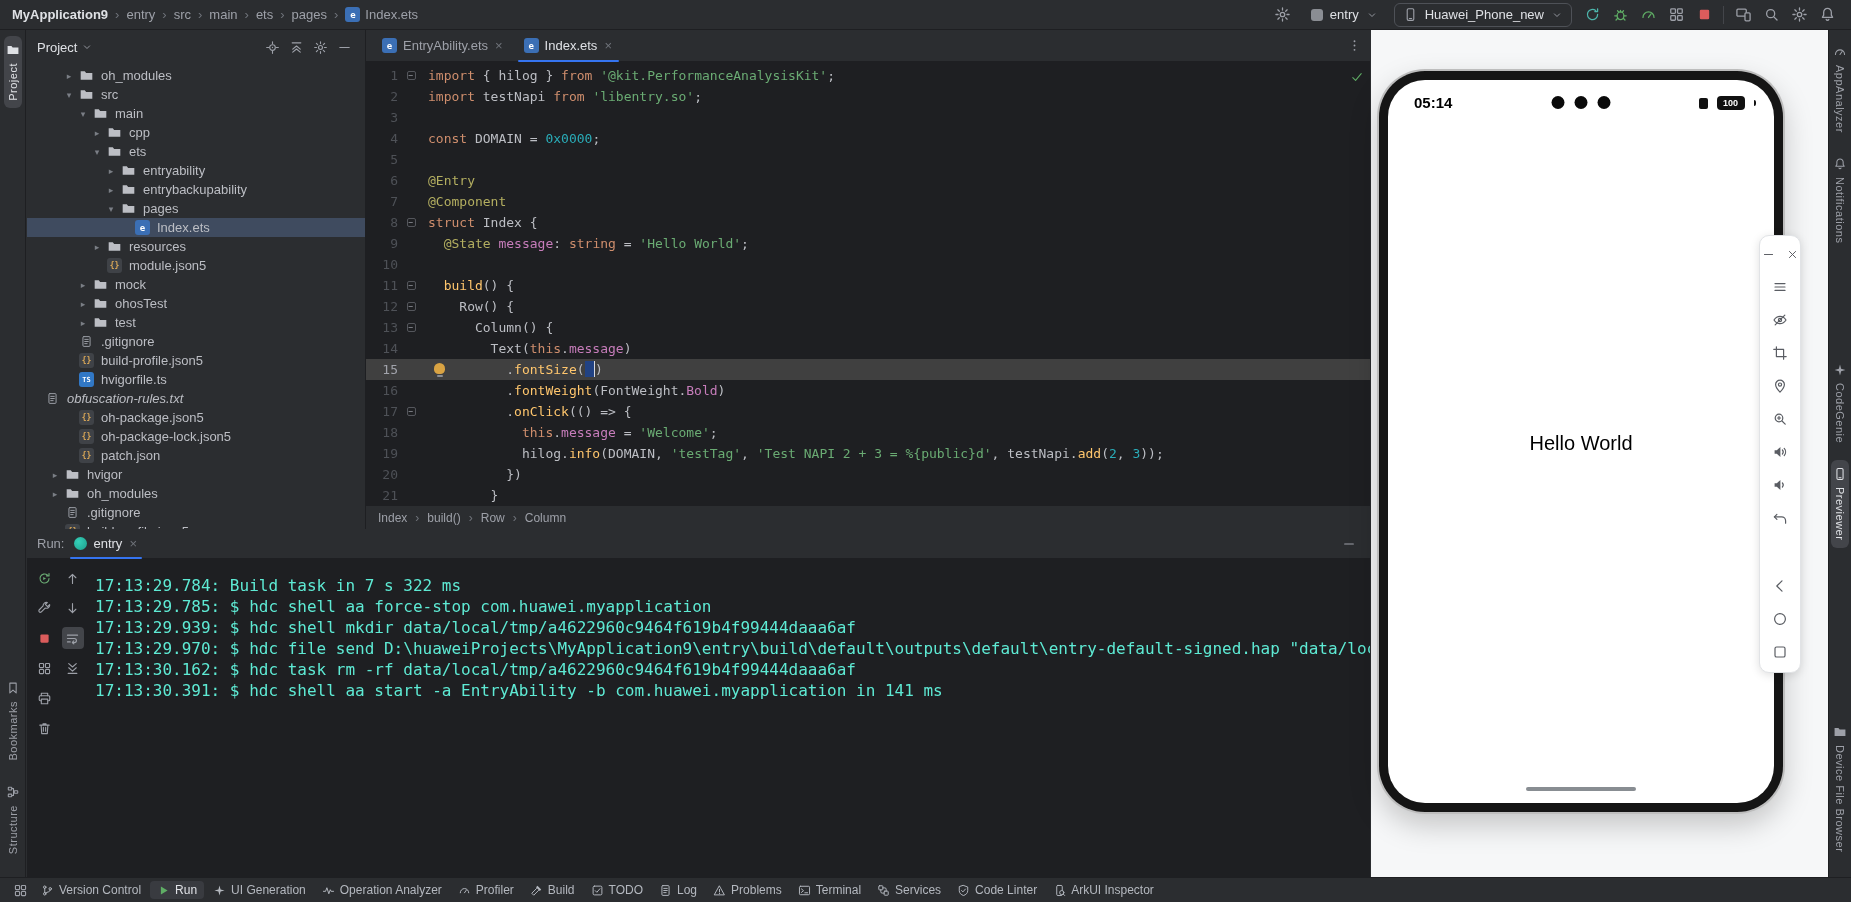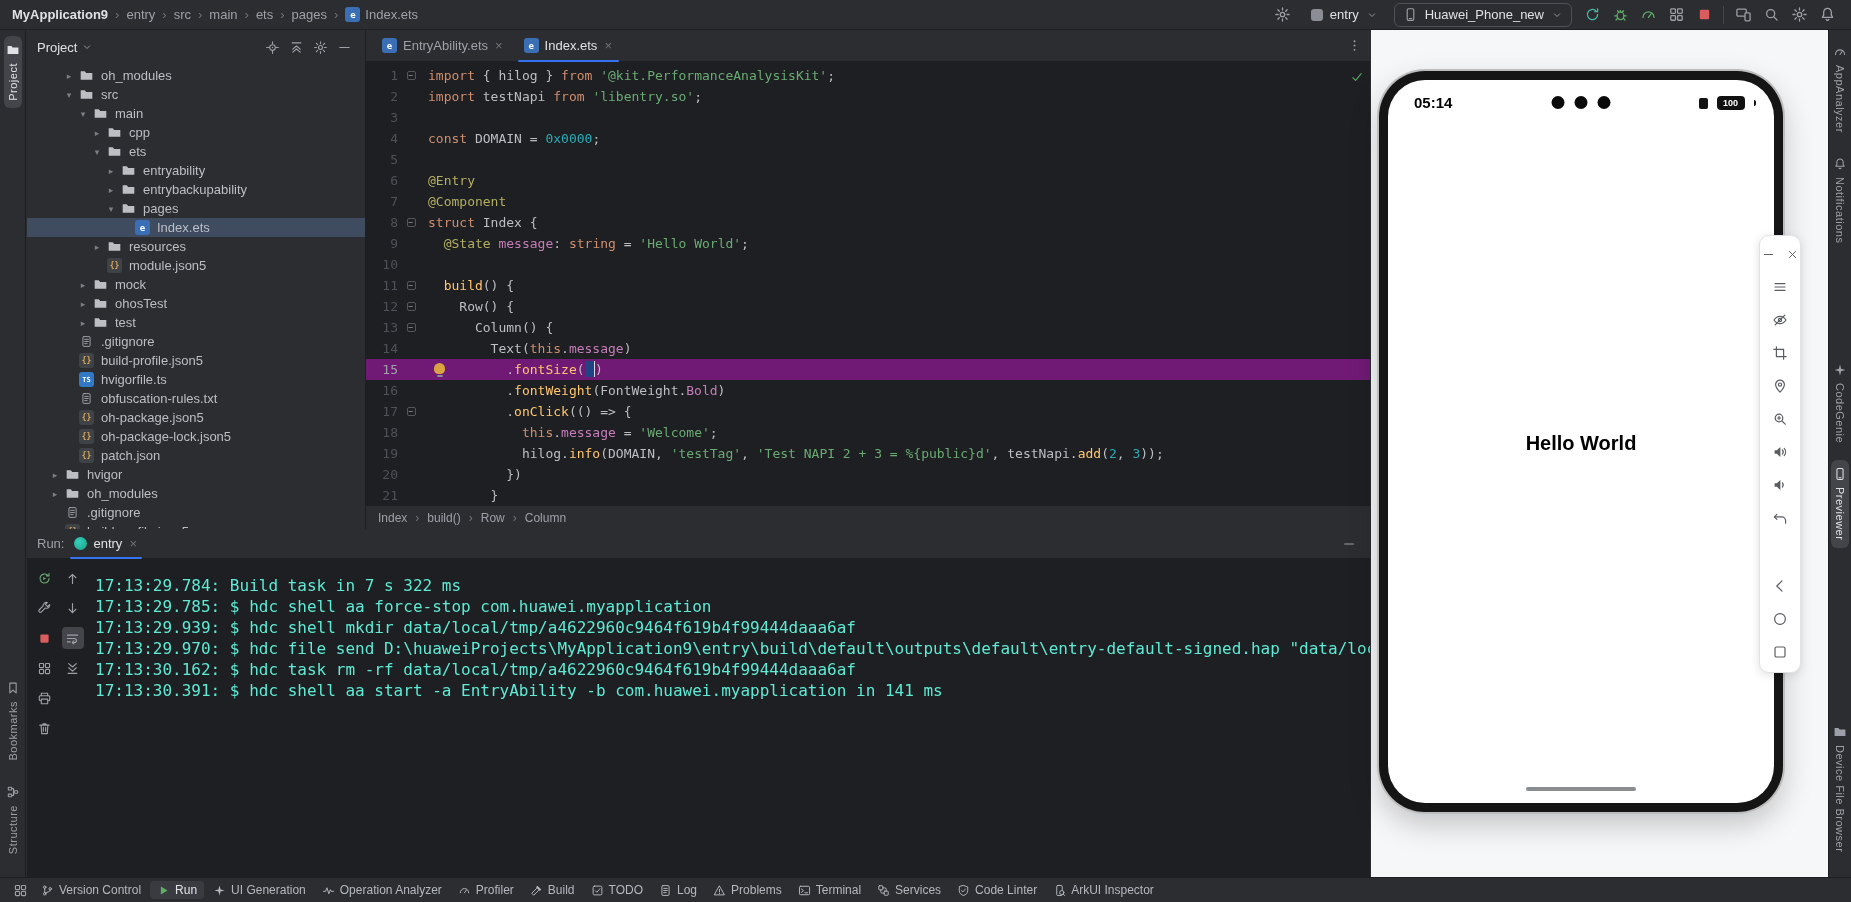--- a/index.html
+++ b/index.html
@@ -51,21 +51,21 @@
 
 #editor-area{position:absolute;left:366px;top:30px;width:1004px;height:499px;background:#1e1f22;display:flex;flex-direction:column;z-index:3}
 #tabs{height:32px;flex:none;background:#2b2d30;border-bottom:1px solid #1e1f22;display:flex;align-items:center;padding-left:6px}
 .tab{height:32px;display:flex;align-items:center;gap:6px;padding:0 10px;position:relative;color:#9da0a8}
 .tab.active{color:#dfe1e5}
 .tab.active::after{content:"";position:absolute;left:4px;right:4px;bottom:0;height:2px;background:#3574f0;border-radius:1px}
 .tab-close{color:#6f737a;font-size:13px;padding:0 1px}
 #tabs-right{margin-left:auto;display:flex;align-items:center;padding-right:8px;color:#9da0a8}
 #code{position:relative;flex:1;padding-top:3px;overflow:hidden}
 .code-line{display:flex;height:21px;line-height:21px;font-family:"DejaVu Sans Mono","Liberation Mono",monospace;font-size:13px;position:relative}
-.code-line.active{background:#701a75}
+.code-line.active{background:#404040}
 .ln{width:32px;flex:none;text-align:right;color:#4e5157}
 .code-line.active .ln{color:#a1a3ab}
 .foldc{width:26px;flex:none;display:flex;align-items:center;justify-content:center}
 .fold-box{width:9px;height:9px;border:1px solid #54565c;color:#9da0a8;font-size:8px;line-height:7px;text-align:center;border-radius:2px}
 .ct{white-space:pre;padding-left:4px}
 .tk-kw{color:#cf8e6d}.tk-str{color:#6aab73}.tk-num{color:#2aacb8}.tk-dec{color:#b3ae60}.tk-fn{color:#ffc66d}.tk-fld{color:#c77dbb}.tk-pl{color:#bcbec4}
 .selblk{display:inline-block;width:9px;height:16px;background:#214283;vertical-align:text-bottom}
 .caret{display:inline-block;width:1.5px;height:16px;background:#d6d9de;vertical-align:text-bottom}
 .bulb{position:absolute;left:68px;top:4px;width:11px;height:11px;border-radius:50% 50% 42% 42%;background:#d9a343}
 .bulb::after{content:"";position:absolute;left:2.5px;bottom:-3px;width:6px;height:2.5px;background:#8a8d93;border-radius:1px}
@@ -95,21 +95,21 @@
 .side-btn{position:absolute;right:-4px;width:4px;background:#3a3a3a;border-radius:0 2px 2px 0}
 #screen{position:relative;width:100%;height:100%;background:#fff;border-radius:37px;overflow:hidden}
 #p-status{position:absolute;top:12px;left:0;right:0;height:24px}
 #p-time{position:absolute;left:26px;top:2px;font-size:15px;font-weight:700;color:#000}
 #p-cams{position:absolute;left:50%;top:4px;transform:translateX(-50%);display:flex;gap:10px}
 .cam{width:13px;height:13px;border-radius:50%;background:#0a0a0a}
 #p-batt{position:absolute;right:18px;top:4px;display:flex;align-items:center;gap:9px}
 .stat-sq{width:9px;height:11px;background:#111;border-radius:2px}
 .batt-body{min-width:28px;height:14px;background:#111;border-radius:4px;color:#fff;font-size:9px;font-weight:700;display:flex;align-items:center;justify-content:center;padding:0 3px}
 .batt-nub{width:2.5px;height:6px;background:#111;border-radius:0 2px 2px 0}
-#hello{position:absolute;left:0;right:0;top:352px;text-align:center;font-size:20px;font-weight:700;color:#000}
+#hello{position:absolute;left:0;right:0;top:352px;text-align:center;font-size:20px;font-weight:400;color:#000}
 #homebar{position:absolute;left:50%;transform:translateX(-50%);bottom:12px;width:110px;height:4px;border-radius:2px;background:#888d92}
 #emu-toolbar{position:absolute;left:388px;top:205px;width:42px;background:#fff;border:1px solid #e1e3e6;border-radius:10px;box-shadow:0 2px 10px rgba(0,0,0,.13);display:flex;flex-direction:column;align-items:center;padding:8px 0 10px;gap:13px;color:#5a5d63}
 #emu-winrow{display:flex;gap:4px}
 .emu-btn{width:20px;height:20px;display:flex;align-items:center;justify-content:center;border-radius:4px}
 .emu-gap{height:22px}
 
 
 #statusbar{position:absolute;left:0;top:877px;width:1851px;height:25px;background:#2b2d30;border-top:1px solid #1e1f22;display:flex;align-items:center;padding:0 8px;gap:2px;font-size:12px;color:#b4b8bf;z-index:5}
 .sb-item{display:flex;align-items:center;gap:5px;padding:2px 7px;border-radius:4px;white-space:nowrap}
 .sb-item.active{background:#393b40;color:#dfe1e5}
@@ -442,21 +442,21 @@
           </span>
           <span class="tree-label">build-profile.json5</span>
         </div>
         <div class="tree-row" style="padding-left: 34px;">
           <span class="chev"></span>
           <span class="ficon">
             <span class="fi fi-ts">TS</span>
           </span>
           <span class="tree-label">hvigorfile.ts</span>
         </div>
-        <div class="tree-row" style="padding-left: 34px;">
+        <div class="tree-row" style=" font-style: italic;">
           <span class="chev"></span>
           <span class="ficon">
             <span>
               <svg width="13" height="13" viewBox="0 0 16 16" fill="none" stroke="#9da0a8" stroke-width="1.2" stroke-linecap="round" stroke-linejoin="round">
                 <rect x="3.6" y="2" width="8.8" height="12" rx="1.2"></rect>
                 <path d="M5.8 5.4h4.4M5.8 8h4.4M5.8 10.6h3"></path>
               </svg>
             </span>
           </span>
           <span class="tree-label">obfuscation-rules.txt</span>

